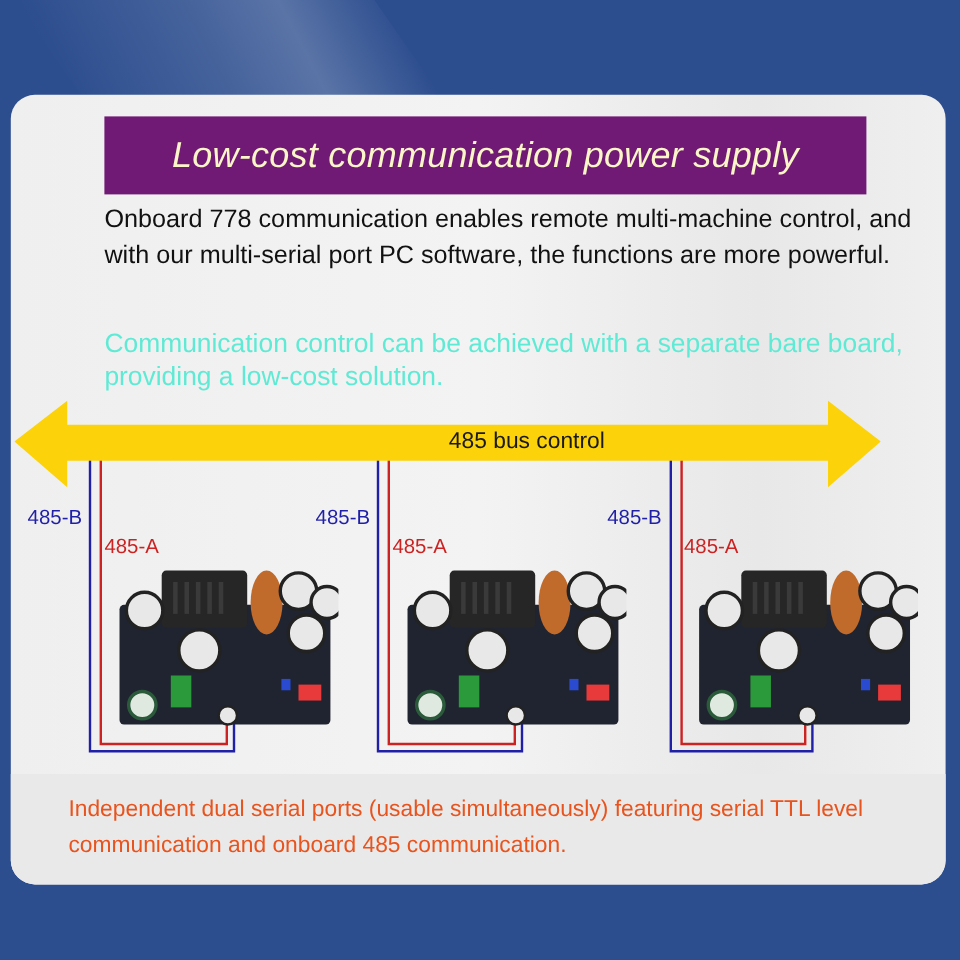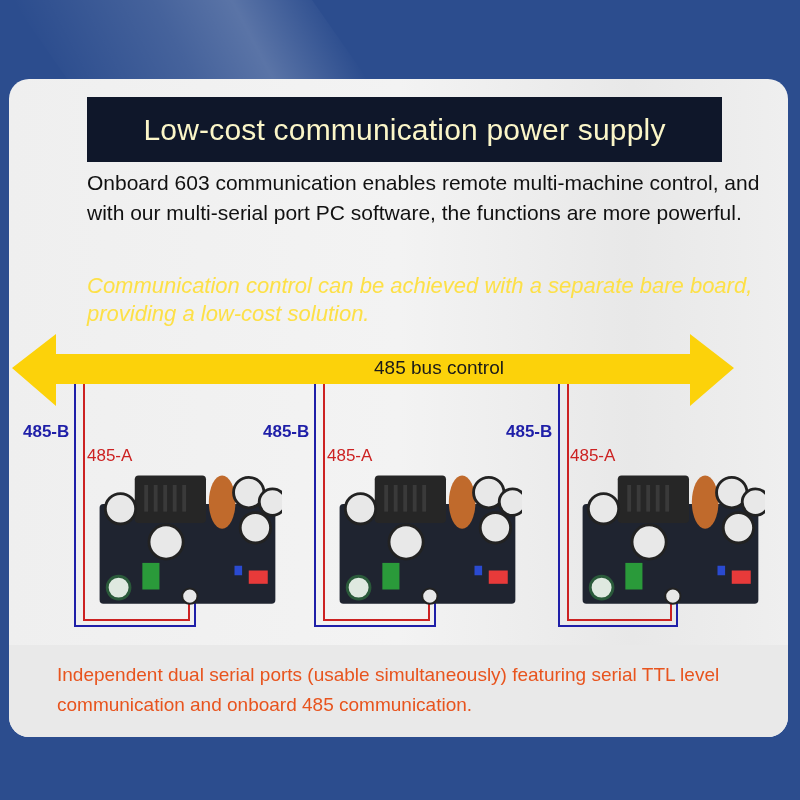--- a/index.html
+++ b/index.html
@@ -5,52 +5,52 @@
   html, body { margin:0; padding:0; }
   body { width:800px; height:800px; overflow:hidden; position:relative;
          background:#2c4d8e; font-family:"Liberation Sans", "DejaVu Sans", sans-serif; }
   .bg-glare { position:absolute; left:40px; top:0; width:300px; height:80px;
          background:linear-gradient(100deg, rgba(255,255,255,0) 0%, rgba(255,255,255,0.12) 45%, rgba(255,255,255,0.22) 70%, rgba(255,255,255,0) 100%);
          transform:skewX(35deg); }
   .panel { position:absolute; left:9px; top:79px; width:779px; height:658px;
          background:linear-gradient(90deg,#efefef 0%, #f3f3f3 50%, #e8e8e8 80%, #efefef 100%);
          border-radius:20px; }
   .title-bar { position:absolute; left:87px; top:97px; width:635px; height:65px;
-         background:#0f172a; display:flex; align-items:center; justify-content:center; }
+         background:#701a75; display:flex; align-items:center; justify-content:center;font-style:italic; }
   .title-text { color:#fbf6c8; font-size:30px; letter-spacing:0.2px; }
   .body-text { position:absolute; left:87px; top:168px; width:700px;
          font-size:21px; line-height:30px; color:#111; }
   .red-text { position:absolute; left:87px; top:272px; width:700px;
-         font-size:22px; line-height:28px; color:#fde047;font-style:italic; }
+         font-size:22px; line-height:28px; color:#5eead4; }
   .arrow { position:absolute; left:12px; top:332px; width:722px; height:78px; }
   .arrow-label { position:absolute; left:0; width:800px; top:357px; text-align:center;
          font-size:19px; color:#1a1a1a;padding-left:39px; }
   .lbl { position:absolute; top:422px; font-size:17px; }
-  .lbl-b { color:#1f1fa8;font-weight:bold; }
+  .lbl-b { color:#1f1fa8; }
   .lbl-a { color:#cc2222;margin-top:24px; }
   .wires { position:absolute; left:0; top:0; width:800px; height:800px; pointer-events:none; }
   .board { position:absolute; width:190px; height:140px; }
   .footer-strip { position:absolute; left:9px; top:645px; width:779px; height:92px;
          background:#e9e9e9; border-radius:0 0 20px 20px; }
   .footer-text { position:absolute; left:57px; top:660px; width:720px;
          font-size:19px; line-height:30px; color:#e8541e; }
 </style>
 </head>
 <body>
 
 <div class="bg-glare"></div>
 
 <div class="panel"></div>
 <div class="footer-strip"></div>
 
 <div class="title-bar">
   <span class="title-text">Low-cost communication power supply</span>
 </div>
 
-<div class="body-text">Onboard 603 communication enables remote multi-machine control, and with our multi-serial port PC software, the functions are more powerful.</div>
+<div class="body-text">Onboard 778 communication enables remote multi-machine control, and with our multi-serial port PC software, the functions are more powerful.</div>
 <div class="red-text">Communication control can be achieved with a separate bare board, providing a low-cost solution.</div>
 
 <svg class="wires" viewBox="0 0 800 800">
 
   <polyline points="75,380 75,626 195,626 195,598 190,598" fill="none" stroke="#1f1fa8" stroke-width="2"></polyline>
   <polyline points="84,380 84,620 189,620 189,600" fill="none" stroke="#cc2222" stroke-width="2"></polyline>
 
   <polyline points="315,380 315,626 435,626 435,598 430,598" fill="none" stroke="#1f1fa8" stroke-width="2"></polyline>
   <polyline points="324,380 324,620 429,620 429,600" fill="none" stroke="#cc2222" stroke-width="2"></polyline>
 

